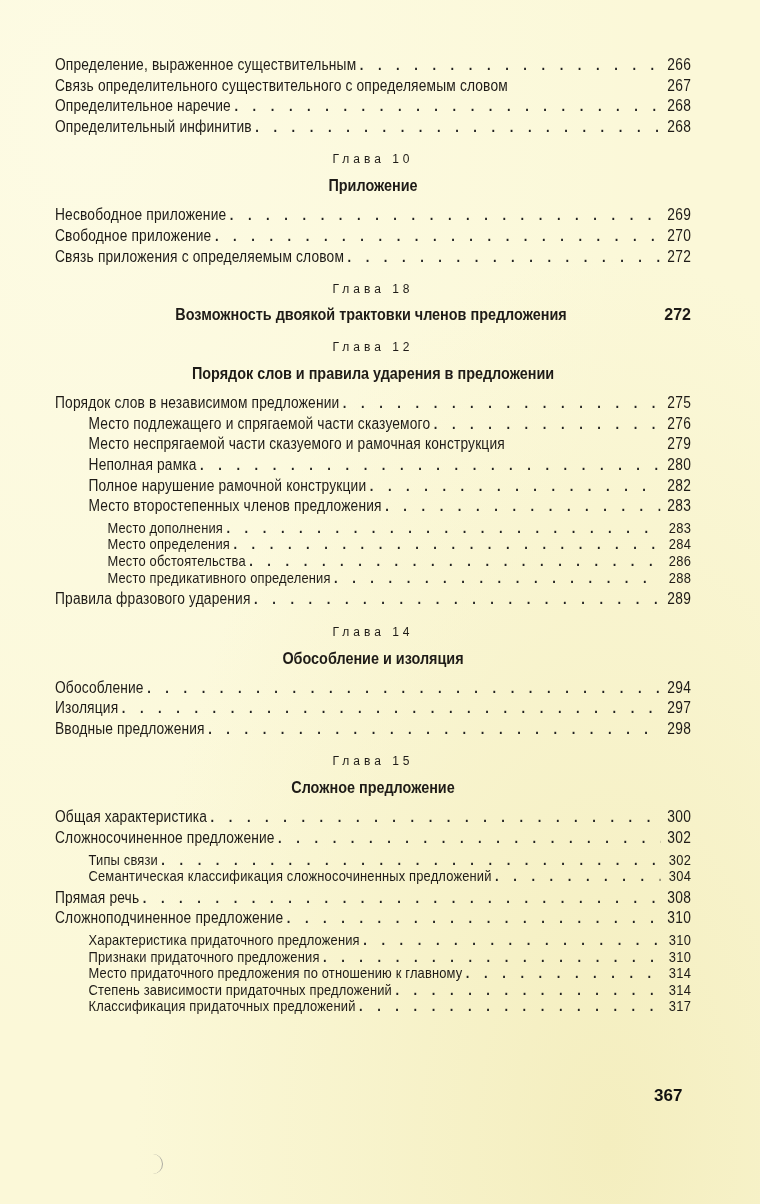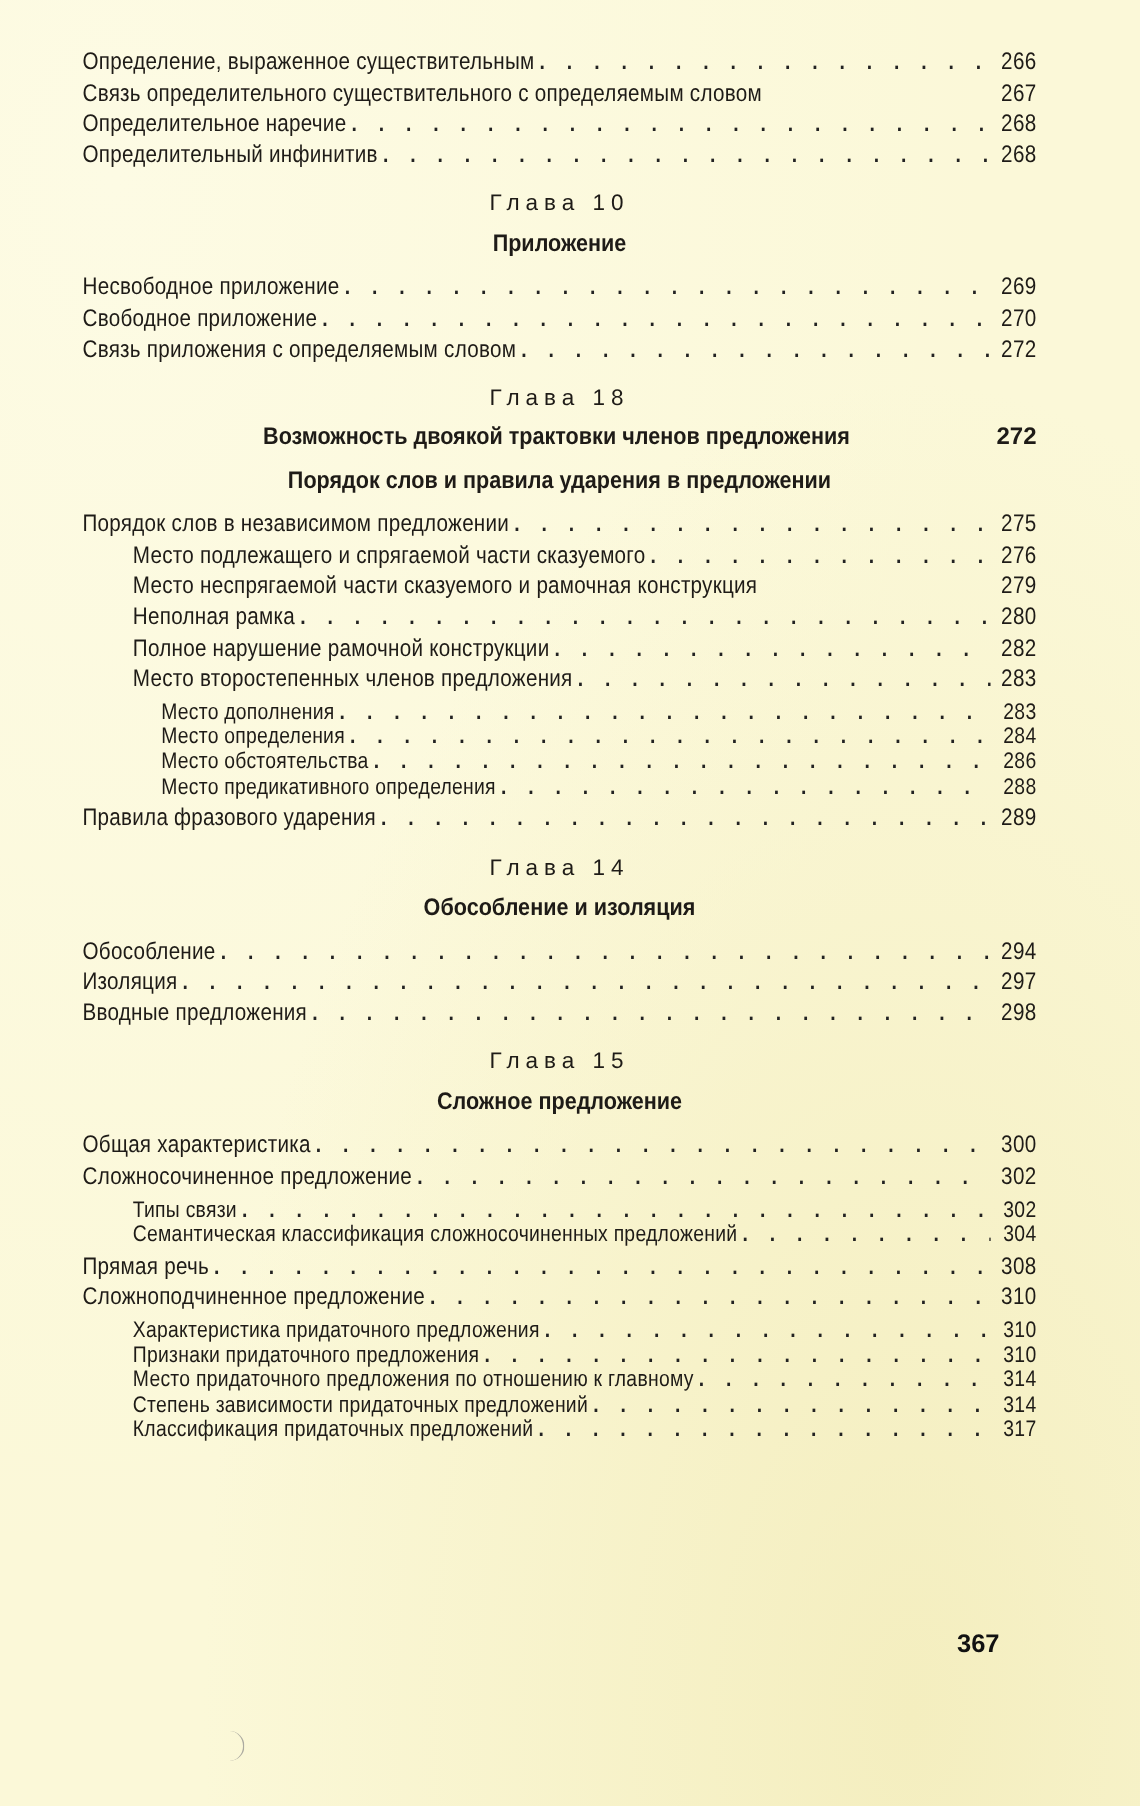--- a/index.html
+++ b/index.html
@@ -4,45 +4,45 @@
 <style>
   html, body { margin: 0; padding: 0; }
   body {
     width: 760px; height: 1204px; position: relative; overflow: hidden;
     background: #fbf8d8;
     background-image: radial-gradient(ellipse at 80% 95%, #f4eebf 0%, rgba(244,238,191,0) 55%),
                       radial-gradient(ellipse at 10% 10%, #fdfbe4 0%, rgba(253,251,228,0) 60%);
     font-family: "Liberation Sans", sans-serif;
     color: #1e1b17;
   }
-  .page { position: absolute; left: 55px; top: 32px; width: 636px; }
+  .page { position: absolute; left: 55px; top: 55px; width: 636px; }
   .row {
     position: relative; display: flex; align-items: baseline;
     font-size: 16px; line-height: 20.6px; height: 20.6px;
     transform: scaleX(0.86); transform-origin: left;
     width: 116.3%;
   }
   .row .title { white-space: pre; padding-right: 4px; letter-spacing: 0.2px; }
   .row .dots {
     flex: 1; overflow: hidden; white-space: nowrap; letter-spacing: 6.4px;
     font-weight: bold; font-size: 15px; color: #222;
   }
   .row .num { padding-left: 6px; min-width: 30px; text-align: right; letter-spacing: 0.3px; }
   .l1 .title { padding-left: 39px; }
   .l2 { font-size: 15px; line-height: 16.6px; height: 16.6px; }
   .l2 .title { padding-left: 61px; }
   .gap-top-small { margin-top: 3px; }
   .chapter { text-align: center; }
-  .ch-label { font-size: 15px; line-height: 20px; letter-spacing: 4px; margin-top: 12px; }
+  .ch-label { font-size: 12px; line-height: 20px; letter-spacing: 4px; margin-top: 12px; }
   .ch-title { font-size: 16px; font-weight: bold; line-height: 20px; margin-top: 7px; margin-bottom: 9px; transform: scaleX(0.9); }
   .ch-single { display: flex; justify-content: space-between; align-items: flex-start; font-weight: bold; font-size: 16px; line-height: 20px; margin-top: 6px; margin-bottom: 9px; }
   .ch-single .st { flex: 1; text-align: center; padding-left: 40px; transform: scaleX(0.9); }
   .ch-single .sn { width: 40px; text-align: right; }
   .footer-num {
-    position: absolute; left: 638px; top: 1086px;
+    position: absolute; left: 654px; top: 1086px;
     font-size: 17px; font-weight: bold; color: #111;
   }
   .mark { position: absolute; left: 150px; top: 1154px; width: 12px; height: 20px;
           border-right: 1.5px solid #8a8a8a; border-radius: 0 12px 12px 0; opacity: 0.7; }
 </style>
 </head>
 <body>
 
 <div class="page">
 
@@ -93,20 +93,21 @@
 
   <div class="chapter">
     <div class="ch-label">Глава 18</div>
     <div class="ch-single">
       <span class="st">Возможность двоякой трактовки членов предложения</span>
       <span class="sn">272</span>
     </div>
   </div>
 
   <div class="chapter">
+    <div class="ch-label">Глава 12</div>
   </div>
 
   <div class="chapter">
     <div class="ch-title">Порядок слов и правила ударения в предложении</div>
   </div>
   <div>
     <div class="row l0">
         <span class="title">Порядок слов в независимом предложении</span>
         <span class="dots">. . . . . . . . . . . . . . . . . . . . . . . . . . . . . . . . . . . . . . . . . . . . . . . .</span>
         <span class="num">275</span>

